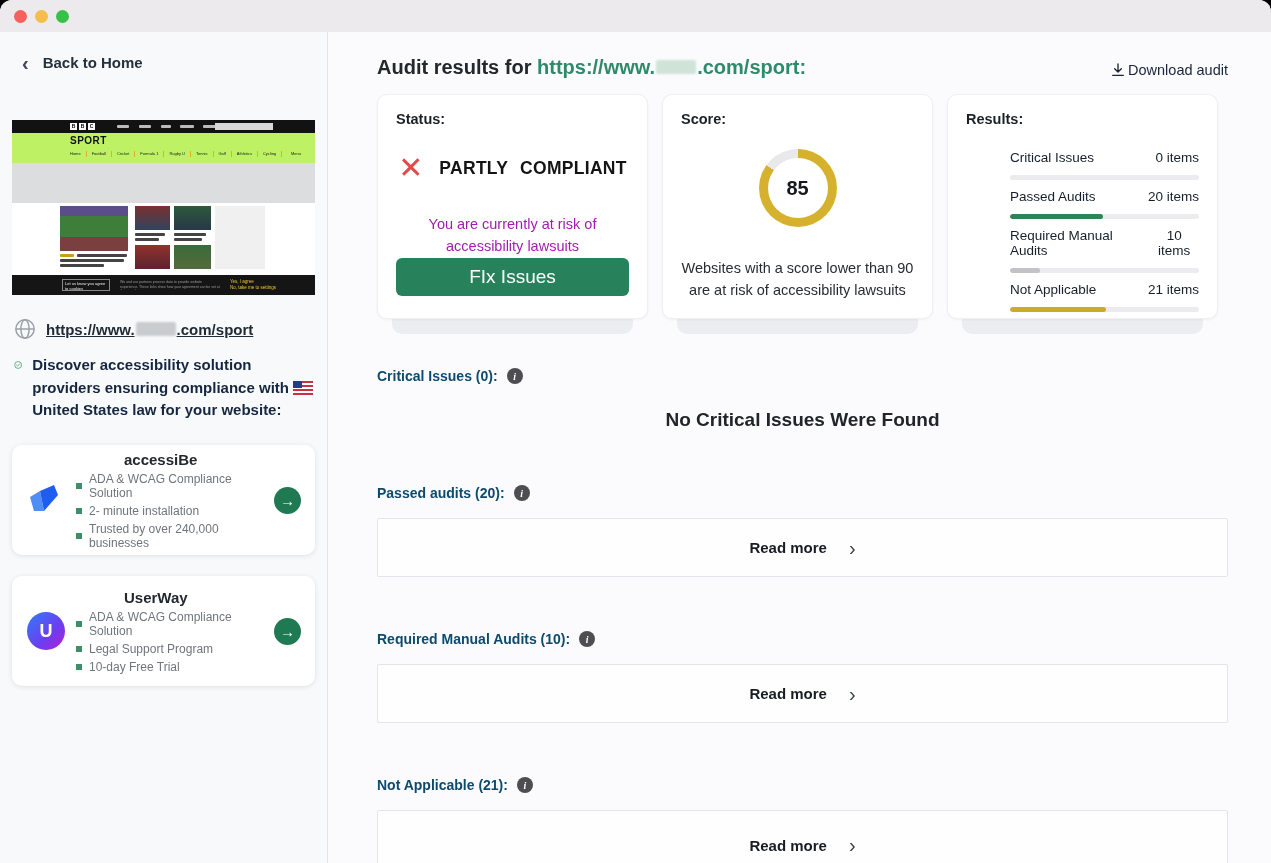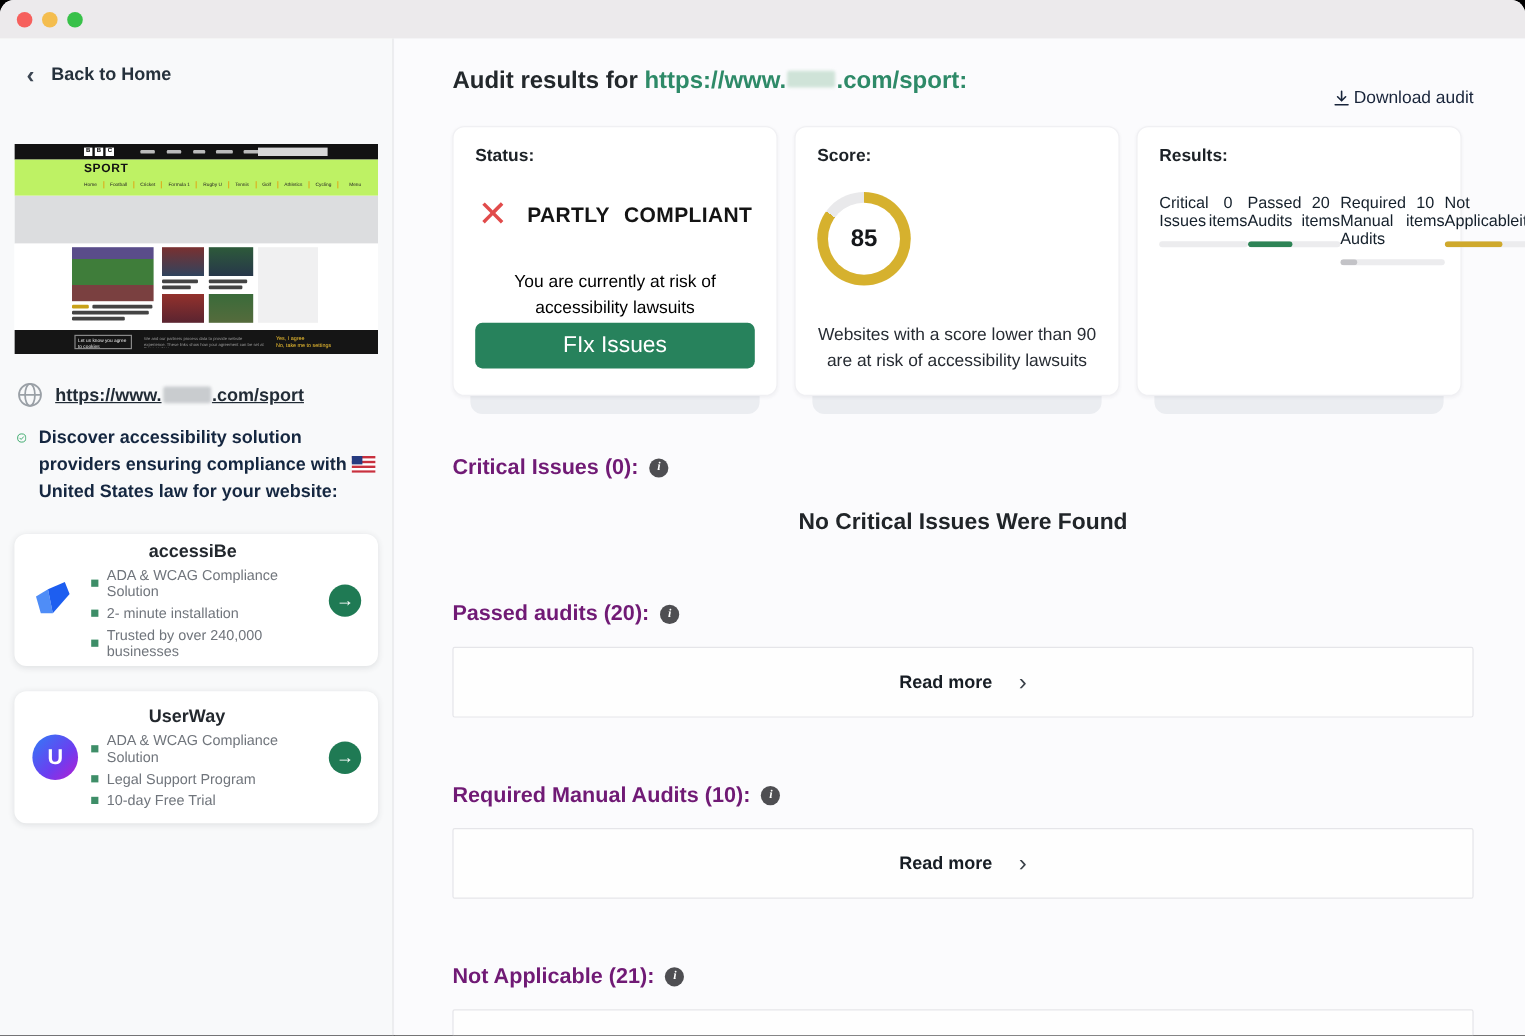--- a/index.html
+++ b/index.html
@@ -60,49 +60,49 @@
   .feat .sq { width:6px; height:6px; background:#3e8e68; flex:none; }
   .feat span.txt { font-size:12px; color:#70757c; }
   .go-btn { width:27px; height:27px; border-radius:50%; background:#1f7a54; color:#fff; display:flex; align-items:center; justify-content:center; font-size:15px; font-weight:700; flex:none; }
   .uw-logo { width:38px; height:38px; border-radius:50%; background:linear-gradient(135deg,#2f7df6,#6d3df0 60%,#b51fd0); color:#fff; font-weight:700; font-size:18px; display:flex; align-items:center; justify-content:center; }
 
   
   .main { position:absolute; top:32px; left:329px; right:0; bottom:0; background:#fbfbfd; overflow:hidden; padding:24px 43px 0 48px; }
   .main-header { display:flex; justify-content:space-between; align-items:flex-start; }
   .main-title { font-size:20px; font-weight:700; color:#23282c; }
   .main-title .link { color:#2e8a68; }
-  .dl { display:flex; align-items:center; gap:2px; font-size:14.5px; color:#18243a; cursor:pointer; margin-top:18px; }
+  .dl { display:flex; align-items:center; gap:2px; font-size:14.5px; color:#18243a; cursor:pointer; margin-top:6px; }
 
   .cards-row { display:flex; gap:14px; margin-top:15px; position:relative; }
   .card-wrap { position:relative; width:271px; height:225px; }
   .card-wrap::after { content:""; position:absolute; left:15px; right:15px; top:12px; bottom:-15px; background:#ebedf1; border-radius:10px; z-index:0; }
   .stat-card { position:absolute; inset:0; background:#fff; border:1px solid #f0f0f3; border-radius:10px; box-shadow:0 1px 3px rgba(30,40,50,.05); z-index:1; padding:16px 18px; }
   .card-label { font-size:14.5px; font-weight:700; color:#1c2126; }
 
   .status-line { display:flex; align-items:center; justify-content:center; gap:16px; margin-top:26px; }
   .red-x { color:#e14b4b; font-size:30px; font-weight:700; line-height:30px; }
   .status-value { font-size:17.5px; font-weight:700; color:#141414; word-spacing:7px; letter-spacing:.3px; }
-  .status-desc { margin-top:30px; text-align:center; font-size:14.5px; color:#000000; line-height:1.55; padding:0 26px; }
+  .status-desc { margin-top:30px; text-align:center; font-size:14.5px; color:#a21caf; line-height:1.55; padding:0 26px; }
   .fix-btn { position:absolute; left:18px; right:18px; bottom:22px; height:38px; background:#27825c; border:none; border-radius:6px; color:#fff; font-size:19px; font-weight:400; font-family:inherit; cursor:pointer; }
 
-  .donut-wrap { display:flex; margin-top:22px; }
+  .donut-wrap { display:flex; justify-content:center; margin-top:22px; }
   .donut { width:78px; height:78px; border-radius:50%; position:relative; }
   .donut .hole { position:absolute; inset:9px; background:#fff; border-radius:50%; display:flex; align-items:center; justify-content:center; font-size:20px; font-weight:600; color:#16181b; }
   .score-desc { margin-top:30px; text-align:center; font-size:14.5px; color:#272c33; line-height:1.55; }
 
-  .res-rows { margin-top:14px; display:flex; flex-direction:row; }
+  .res-rows { margin-top:14px; display:flex; flex-direction:column;margin-left:44px; }
   .res-row { padding-top:9px; }
   .res-top { display:flex; justify-content:space-between; align-items:baseline; }
   .res-label { font-size:13.5px; color:#15202b; }
   .res-val { font-size:13.5px; color:#15202b;text-align:center; }
   .res-track { margin-top:10px; height:5px; background:#ececee; border-radius:3px; overflow:hidden; }
   .res-fill { height:100%; border-radius:3px; }
 
   .section-title-row { display:flex; align-items:center; gap:9px; }
-  .section-title { font-size:18px; font-weight:700; color:#701a75; }
+  .section-title { font-size:14px; font-weight:700; color:#0c4a6e; }
   .info-icon { width:16px; height:16px; border-radius:50%; background:#4e4e52; color:#fff; font-size:10px; font-weight:700; display:flex; align-items:center; justify-content:center; cursor:pointer; font-family:"Liberation Serif",serif; font-style:italic; }
   .empty-msg { text-align:center; font-size:19px; font-weight:700; color:#212529; margin-top:25px; }
   .read-box { margin-top:17px; height:59px; background:#fefefe; border:1px solid #e5e5e9; border-radius:2px; display:flex; align-items:center; justify-content:center; gap:22px; cursor:pointer; }
   .read-label { font-size:15px; font-weight:700; color:#171d24; }
   .read-chev { font-size:20px; color:#3a4149; line-height:14px; }
 
   .mt-crit { margin-top:49px; }
   .mt-sec { margin-top:54px; }
 </style>
 </head>

